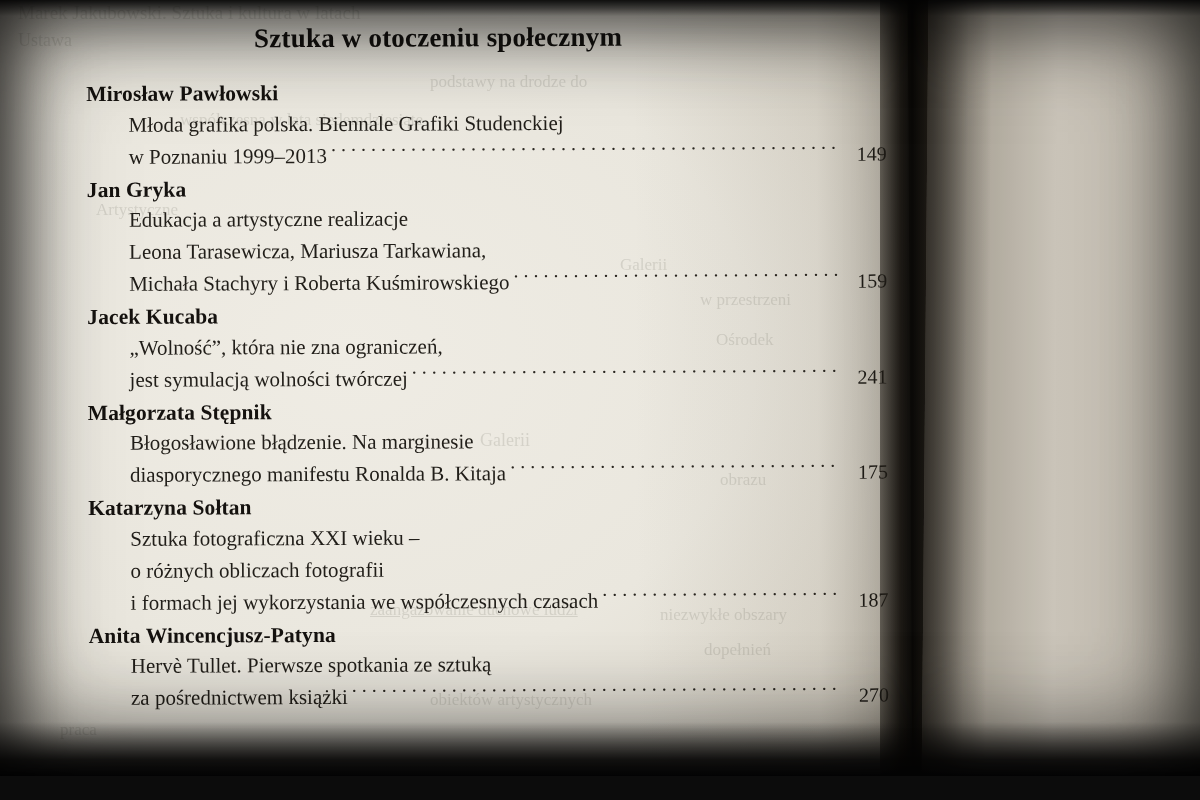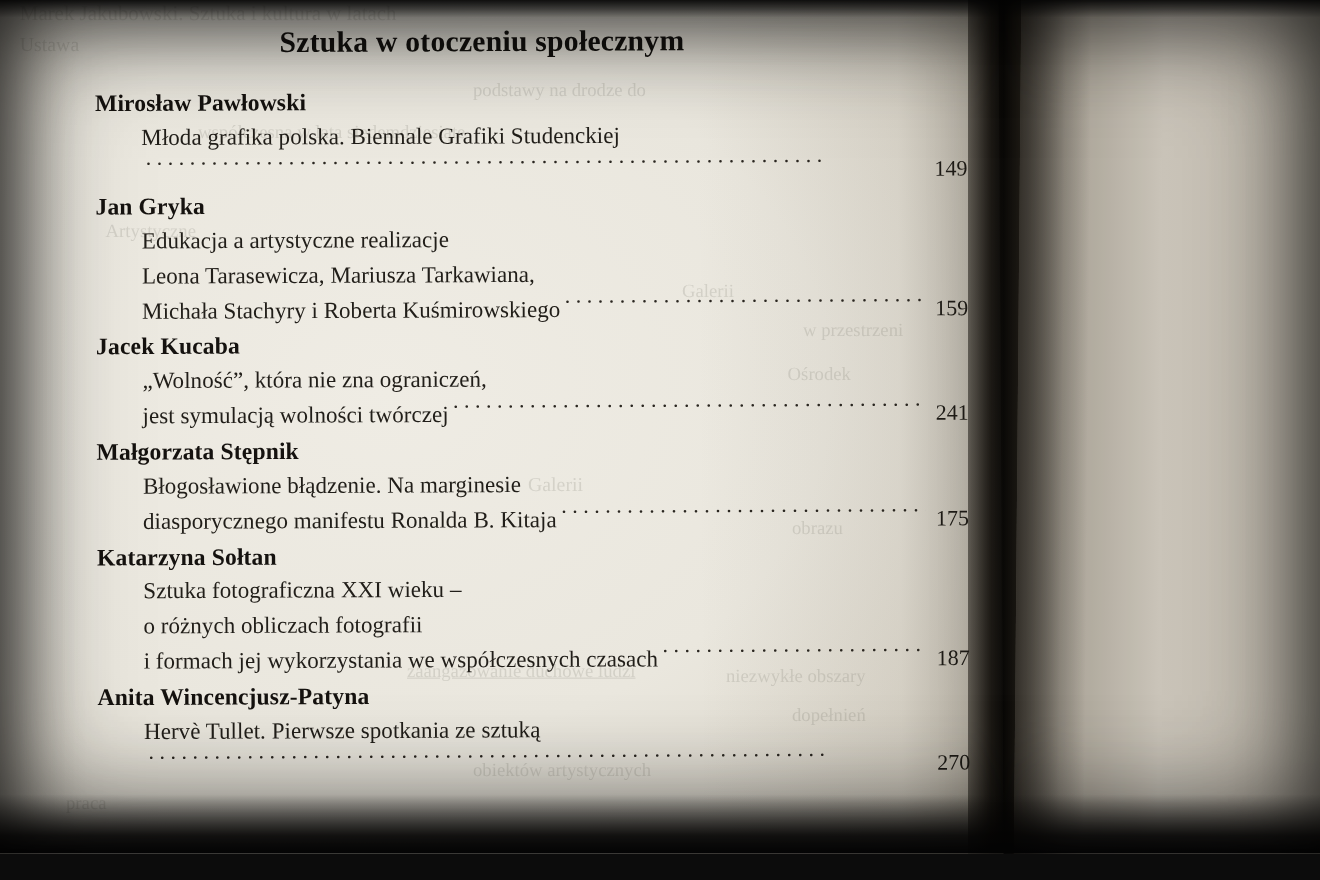--- a/index.html
+++ b/index.html
@@ -171,21 +171,21 @@
     left: 0;
     bottom: 0.17em;
     white-space: nowrap;
     letter-spacing: 0px;
     font-size: 20px;
     color: #2a2620;
   }
   .line .page {
     flex: 0 0 auto;
     width: 44px;
-    text-align: center;
+    text-align: right;
     font-size: 20px;
     color: #1d1a15;
   }
   .line.nodots .leader::before { content: ""; }
   .line.nodots .page { width: 0; }
   
   .toc-skew { transform: rotate(-0.25deg); transform-origin: 0 0; }
 </style>
 </head>
 <body>
@@ -194,46 +194,47 @@
 
   <div class="page-left"></div>
 
   <div id="ghost-layer">
       <div class="ghost" style="left: 18px; top: 2px; font-size: 19px;">Marek Jakubowski. Sztuka i kultura w latach</div>
       <div class="ghost" style="left: 18px; top: 30px; font-size: 18px;">Ustawa</div>
       <div class="ghost" style="left: 430px; top: 62px; font-size: 17px; margin-top: 10px;">podstawy na drodze do</div>
       <div class="ghost" style="left: 180px; top: 110px; font-size: 17px;">współczesna w lata siedemdziesiąte</div>
       <div class="ghost" style="left: 96px; top: 200px; font-size: 17px;">Artystyczne</div>
       <div class="ghost" style="left: 620px; top: 255px; font-size: 17px;">Galerii</div>
-      <div class="ghost" style="left: 700px; top: 290px; font-size: 17px; margin-left: 30px;">w przestrzeni</div>
+      <div class="ghost" style="left: 700px; top: 290px; font-size: 17px;">w przestrzeni</div>
       <div class="ghost" style="left: 716px; top: 330px; font-size: 17px;">Ośrodek</div>
       <div class="ghost" style="left: 480px; top: 430px; font-size: 18px;">Galerii</div>
       <div class="ghost" style="left: 720px; top: 470px; font-size: 17px;">obrazu</div>
       <div class="ghost" style="left: 660px; top: 560px; font-size: 17px; margin-top: 45px;">niezwykłe obszary</div>
       <div class="ghost" style="left: 370px; top: 600px; font-size: 17px; text-decoration: underline;">zaangażowanie duchowe ludzi</div>
-      <div class="ghost" style="left: 720px; top: 640px; font-size: 17px;">dopełnień</div>
+      <div class="ghost" style="left: 704px; top: 640px; font-size: 17px;">dopełnień</div>
       <div class="ghost" style="left: 430px; top: 690px; font-size: 17px;">obiektów artystycznych</div>
       <div class="ghost" style="left: 60px; top: 720px; font-size: 17px;">praca</div>
     </div>
 
   <div class="gutter"></div>
   <div class="page-right"></div>
 
   <div class="toc toc-skew">
     <div class="toc-title">Sztuka w otoczeniu społecznym</div>
     <div id="entries">
         <div class="entry">
           <div class="author">Mirosław Pawłowski</div>
           <div class="lines">
             <div class="line nodots">
               <span class="txt">Młoda grafika polska. Biennale Grafiki Studenckiej</span>
               <span class="leader"></span>
               <span class="page"></span>
             </div>
             <div class="line">
+              <span class="txt">w Poznaniu 1999–2013</span>
               <span class="leader"></span>
               <span class="page">149</span>
             </div>
           </div>
         </div>
         <div class="entry">
           <div class="author">Jan Gryka</div>
           <div class="lines">
             <div class="line nodots">
               <span class="txt">Edukacja a artystyczne realizacje</span>
@@ -304,20 +305,21 @@
         </div>
         <div class="entry">
           <div class="author">Anita Wincencjusz-Patyna</div>
           <div class="lines">
             <div class="line nodots">
               <span class="txt">Hervè Tullet. Pierwsze spotkania ze sztuką</span>
               <span class="leader"></span>
               <span class="page"></span>
             </div>
             <div class="line">
+              <span class="txt">za pośrednictwem książki</span>
               <span class="leader"></span>
               <span class="page">270</span>
             </div>
           </div>
         </div>
       </div>
   </div>
 
   <div class="dark-top"></div>
   <div class="dark-bottom"></div>

